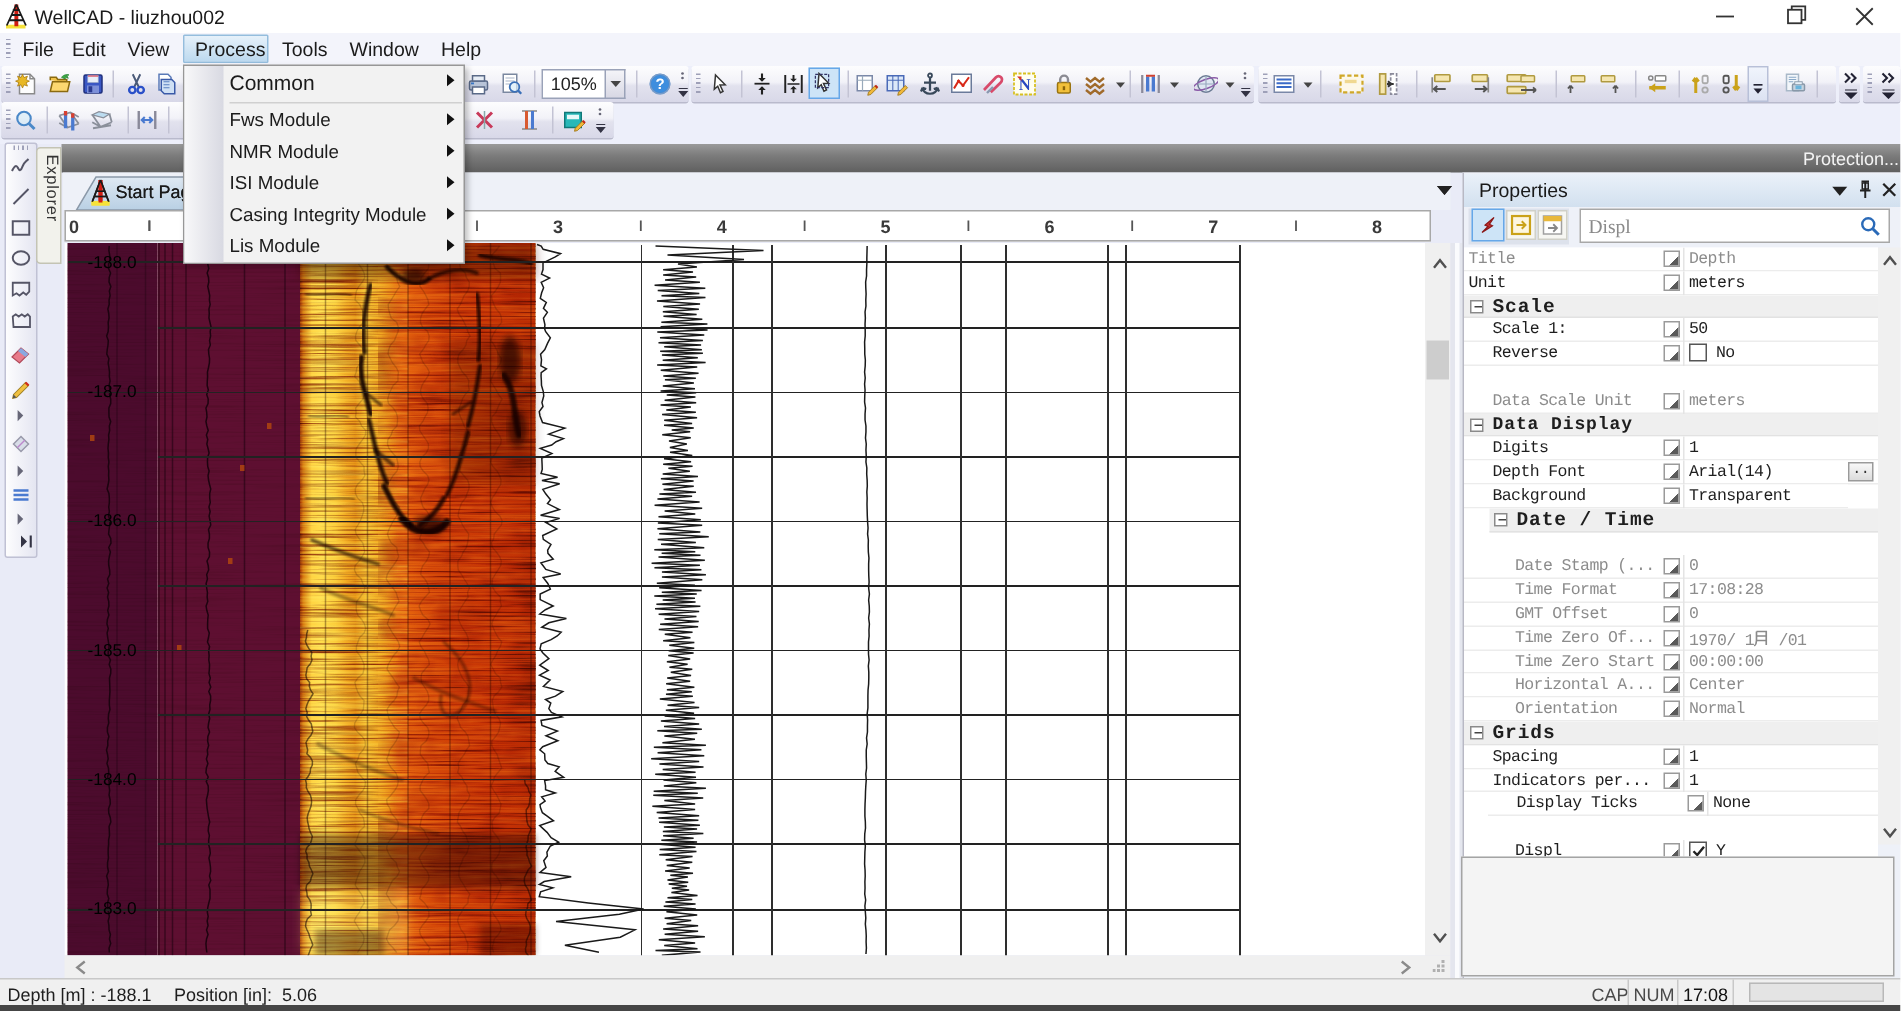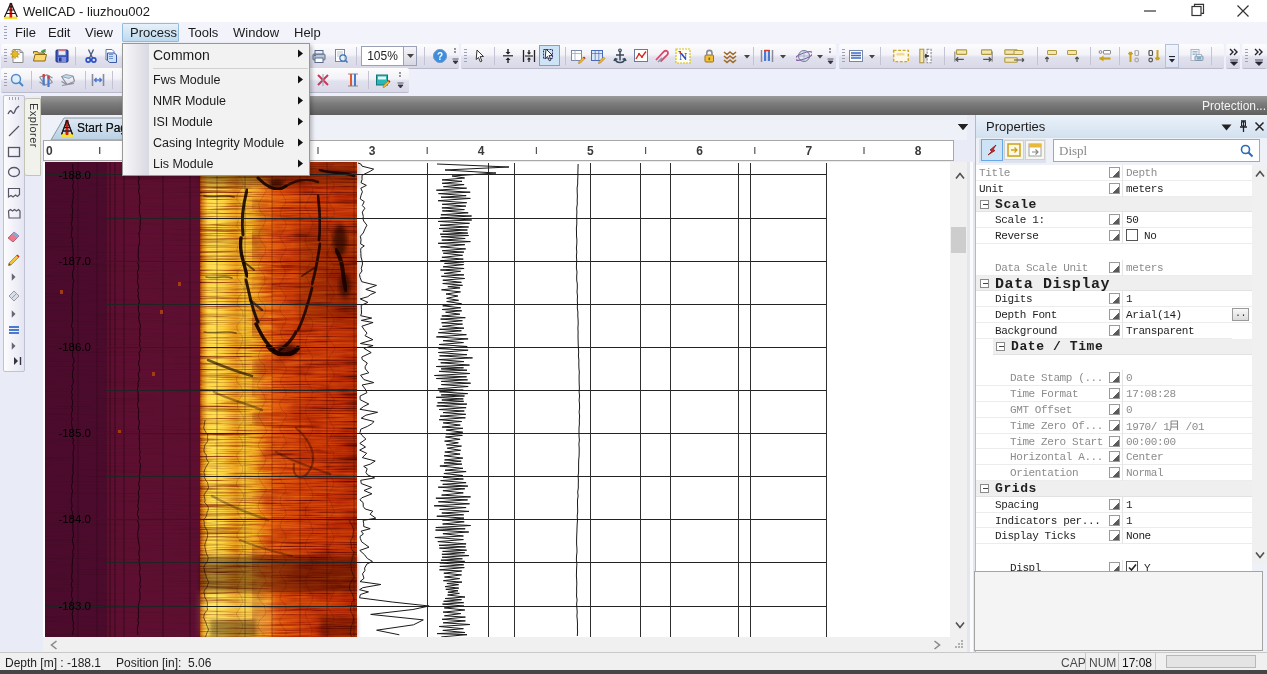--- a/index.html
+++ b/index.html
@@ -704,21 +704,21 @@
       <div class="ab" style="left:0;top:94.8px;width:276px;height:15.8px;background:#fff;border-bottom:1px solid #ececec">
         <div class="ab" style="left:19px;top:2px;color:#8c8c8c;width:116px;overflow:hidden;white-space:nowrap">Data Scale Unit</div>
         <div class="ab" style="left:146px;top:0;width:1px;height:15.8px;background:#e4e4e4"></div>
         <div class="ab" style="left:133px;top:2px;width:11px;height:11px;border:1px solid #9a9a9a;background:linear-gradient(135deg,#fff 66%,#5a5a5a 66%)"></div>
         <div class="ab" style="left:150px;top:2px;color:#8c8c8c;white-space:nowrap">meters</div>
       </div>
       <div class="ab" style="left:0;top:110.6px;width:276px;height:15.8px;background:#fff">
         <div class="ab" style="left:0px;top:0;width:276px;height:15.8px;background:#efefef;border-bottom:1px solid #e2e2e2"></div>
         <div class="ab" style="left:4px;top:3px;width:9px;height:9px;background:#fff;border:1px solid #8a8a8a"></div>
         <div class="ab" style="left:7px;top:7px;width:5px;height:1px;background:#444"></div>
-        <div class="ab" style="left:19px;top:0px;font-weight:bold;font-size:15px;letter-spacing:0.6px;color:#1e1e1e">Data Display</div>
+        <div class="ab" style="left:19px;top:0px;font-weight:bold;font-size:12px;letter-spacing:0.6px;color:#1e1e1e">Data Display</div>
       </div>
       <div class="ab" style="left:0;top:126.4px;width:276px;height:15.8px;background:#fff;border-bottom:1px solid #ececec">
         <div class="ab" style="left:19px;top:2px;color:#1e1e1e;width:116px;overflow:hidden;white-space:nowrap">Digits</div>
         <div class="ab" style="left:146px;top:0;width:1px;height:15.8px;background:#e4e4e4"></div>
         <div class="ab" style="left:133px;top:2px;width:11px;height:11px;border:1px solid #9a9a9a;background:linear-gradient(135deg,#fff 66%,#5a5a5a 66%)"></div>
         <div class="ab" style="left:150px;top:2px;color:#1e1e1e;white-space:nowrap">1</div>
       </div>
       <div class="ab" style="left:0;top:142.2px;width:276px;height:15.8px;background:#fff;border-bottom:1px solid #ececec">
         <div class="ab" style="left:19px;top:2px;color:#1e1e1e;width:116px;overflow:hidden;white-space:nowrap">Depth Font</div>
         <div class="ab" style="left:146px;top:0;width:1px;height:15.8px;background:#e4e4e4"></div>
@@ -793,21 +793,21 @@
         <div class="ab" style="left:146px;top:0;width:1px;height:15.8px;background:#e4e4e4"></div>
         <div class="ab" style="left:133px;top:2px;width:11px;height:11px;border:1px solid #9a9a9a;background:linear-gradient(135deg,#fff 66%,#5a5a5a 66%)"></div>
         <div class="ab" style="left:150px;top:2px;color:#1e1e1e;white-space:nowrap">1</div>
       </div>
       <div class="ab" style="left:0;top:347.6px;width:276px;height:15.8px;background:#fff;border-bottom:1px solid #ececec">
         <div class="ab" style="left:19px;top:2px;color:#1e1e1e;width:116px;overflow:hidden;white-space:nowrap">Indicators per...</div>
         <div class="ab" style="left:146px;top:0;width:1px;height:15.8px;background:#e4e4e4"></div>
         <div class="ab" style="left:133px;top:2px;width:11px;height:11px;border:1px solid #9a9a9a;background:linear-gradient(135deg,#fff 66%,#5a5a5a 66%)"></div>
         <div class="ab" style="left:150px;top:2px;color:#1e1e1e;white-space:nowrap">1</div>
       </div>
-      <div class="ab" style="left:0;top:363.4px;width:276px;height:15.8px;background:#fff;border-bottom:1px solid #ececec">
+      <div class="ab" style="left:16px;top:363.4px;width:276px;height:15.8px;background:#fff;border-bottom:1px solid #ececec">
         <div class="ab" style="left:19px;top:2px;color:#1e1e1e;width:116px;overflow:hidden;white-space:nowrap">Display Ticks</div>
         <div class="ab" style="left:146px;top:0;width:1px;height:15.8px;background:#e4e4e4"></div>
         <div class="ab" style="left:133px;top:2px;width:11px;height:11px;border:1px solid #9a9a9a;background:linear-gradient(135deg,#fff 66%,#5a5a5a 66%)"></div>
         <div class="ab" style="left:150px;top:2px;color:#1e1e1e;white-space:nowrap">None</div>
       </div>
       <div class="ab" style="left:0;top:395.0px;width:276px;height:15.8px;background:#fff;border-bottom:1px solid #ececec">
         <div class="ab" style="left:34px;top:2px;color:#1e1e1e;width:101px;overflow:hidden;white-space:nowrap">Displ</div>
         <div class="ab" style="left:146px;top:0;width:1px;height:15.8px;background:#e4e4e4"></div>
         <div class="ab" style="left:133px;top:2px;width:11px;height:11px;border:1px solid #9a9a9a;background:linear-gradient(135deg,#fff 66%,#5a5a5a 66%)"></div>
         <div class="ab" style="left:150px;top:1px;width:12px;height:12px;background:#fff;border:1px solid #555"></div>

